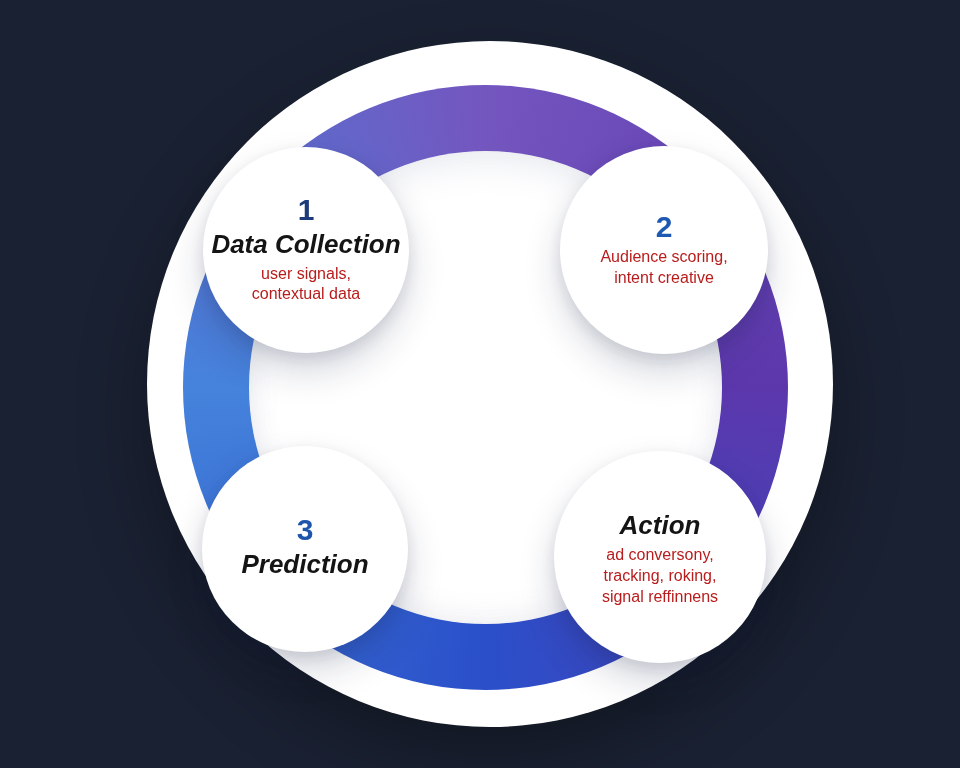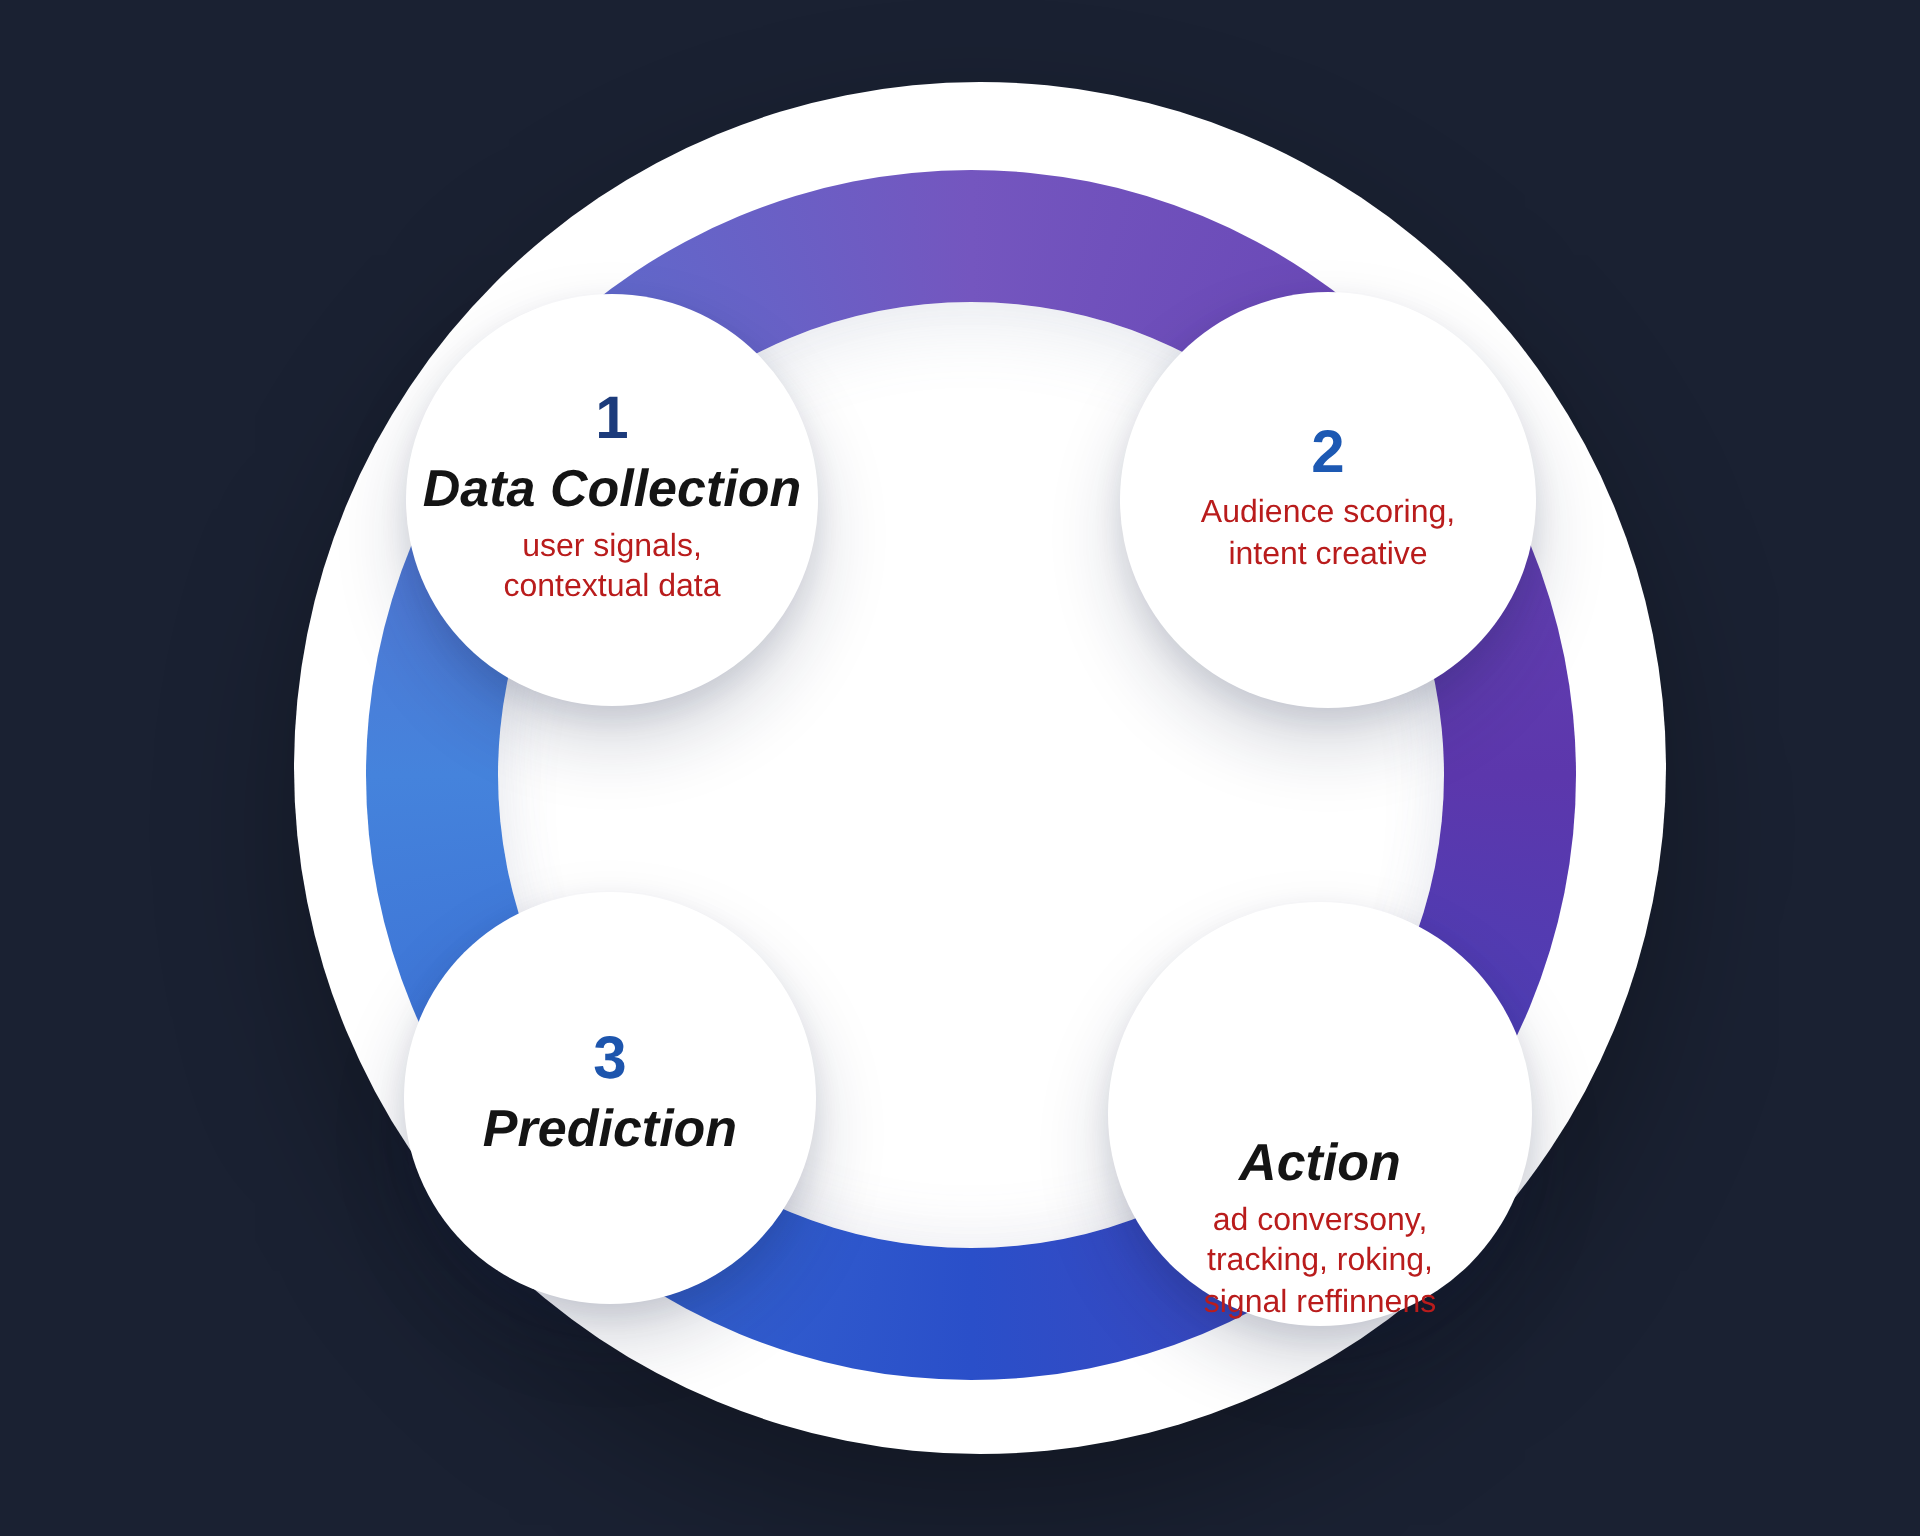--- a/index.html
+++ b/index.html
@@ -41,21 +41,21 @@
     flex-direction: column;
     justify-content: center;
     align-items: center;
     text-align: center;
     box-shadow: 0 18px 36px rgba(22,32,66,0.18),
                 0 6px 14px rgba(22,32,66,0.10);
   }
   .node-1 { left: 203px; top: 147px; width: 206px; height: 206px; }
   .node-2 { left: 560px; top: 146px; width: 208px; height: 208px; }
   .node-3 { left: 202px; top: 446px; width: 206px; height: 206px; }
-  .node-4 { left: 554px; top: 451px; width: 212px; height: 212px; justify-content: flex-end; }
+  .node-4 { left: 554px; top: 451px; width: 212px; height: 212px; }
 
   .node-number {
     font-size: 30px;
     font-weight: 700;
     line-height: 1;
     margin-bottom: 5px;
   }
   .node-title {
     font-size: 26px;
     font-weight: 700;

